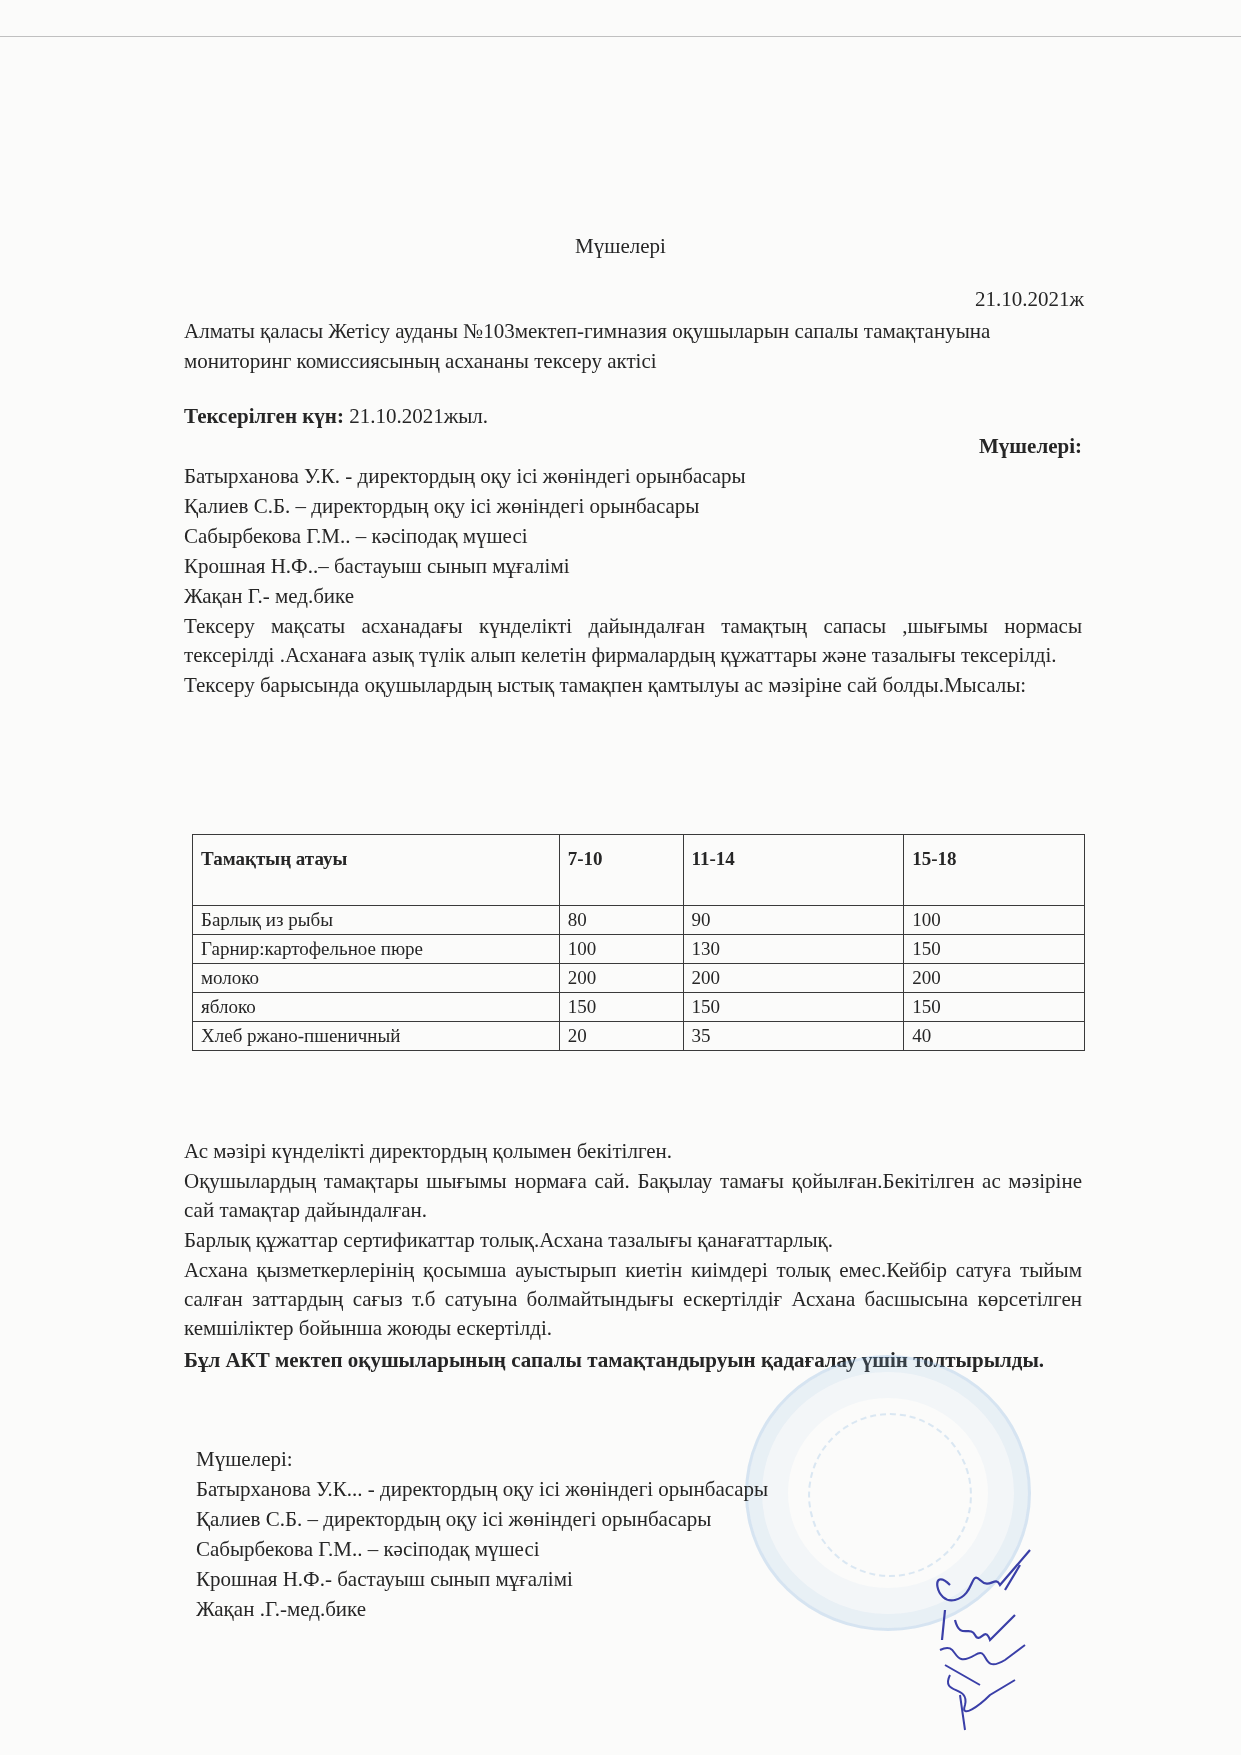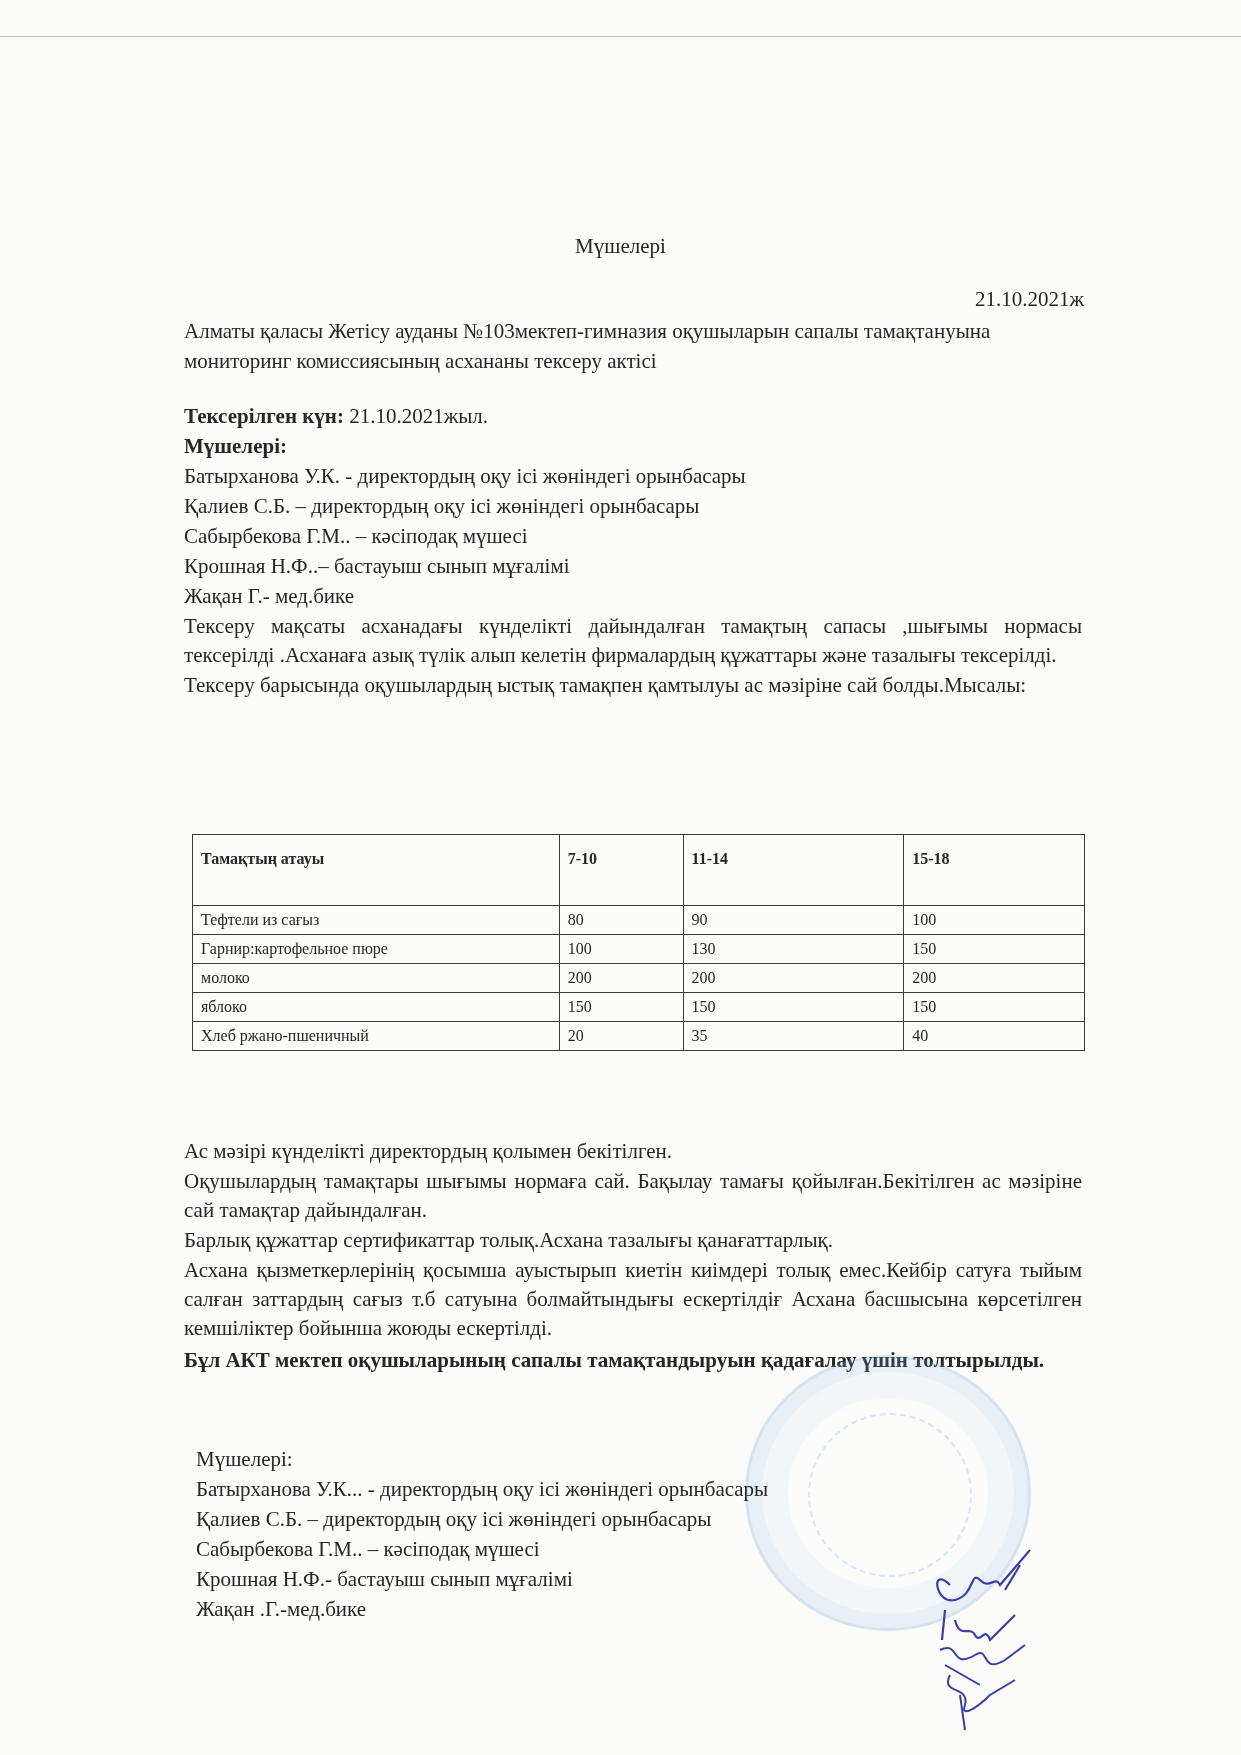--- a/index.html
+++ b/index.html
@@ -17,26 +17,26 @@
       position: absolute; left: 0; width: 1241px; top: 234px; text-align: center;
       font-size: 21px;
     }
     .date {
       position: absolute; left: 975px; top: 287px; font-size: 21px;
     }
     .block {
       position: absolute; left: 183px; width: 900px; font-size: 21px; line-height: 29px;
     }
     .justify { text-align: justify; text-align-last: left; }
-    .bold { font-weight: bold; }
+    .bold { font-weight: bold; text-align: right; }
     p { margin: 1px; }
 
     table.menu {
       position: absolute; left: 192px; top: 834px; width: 893px;
-      border-collapse: collapse; font-size: 16px;
+      border-collapse: collapse; font-size: 19px;
     }
     table.menu td, table.menu th {
       border: 1.2px solid #3a3a3a; padding: 0 8px; vertical-align: top;
       text-align: left; line-height: 28px;
     }
     table.menu th { font-weight: bold; height: 60px; padding-top: 10px; }
     table.menu col.c0 { width: 367px; }
     table.menu col.c1 { width: 124px; }
     table.menu col.c2 { width: 221px; }
     table.menu col.c3 { width: 181px; }
@@ -91,21 +91,21 @@
   <thead>
     <tr>
       <th>Тамақтың атауы</th>
       <th>7-10</th>
       <th>11-14</th>
       <th>15-18</th>
     </tr>
   </thead>
   <tbody>
     <tr>
-      <td>Тефтели из сағыз</td>
+      <td>Барлық из рыбы</td>
       <td>80</td>
       <td>90</td>
       <td>100</td>
     </tr>
     <tr>
       <td>Гарнир:картофельное пюре</td>
       <td>100</td>
       <td>130</td>
       <td>150</td>
     </tr>

